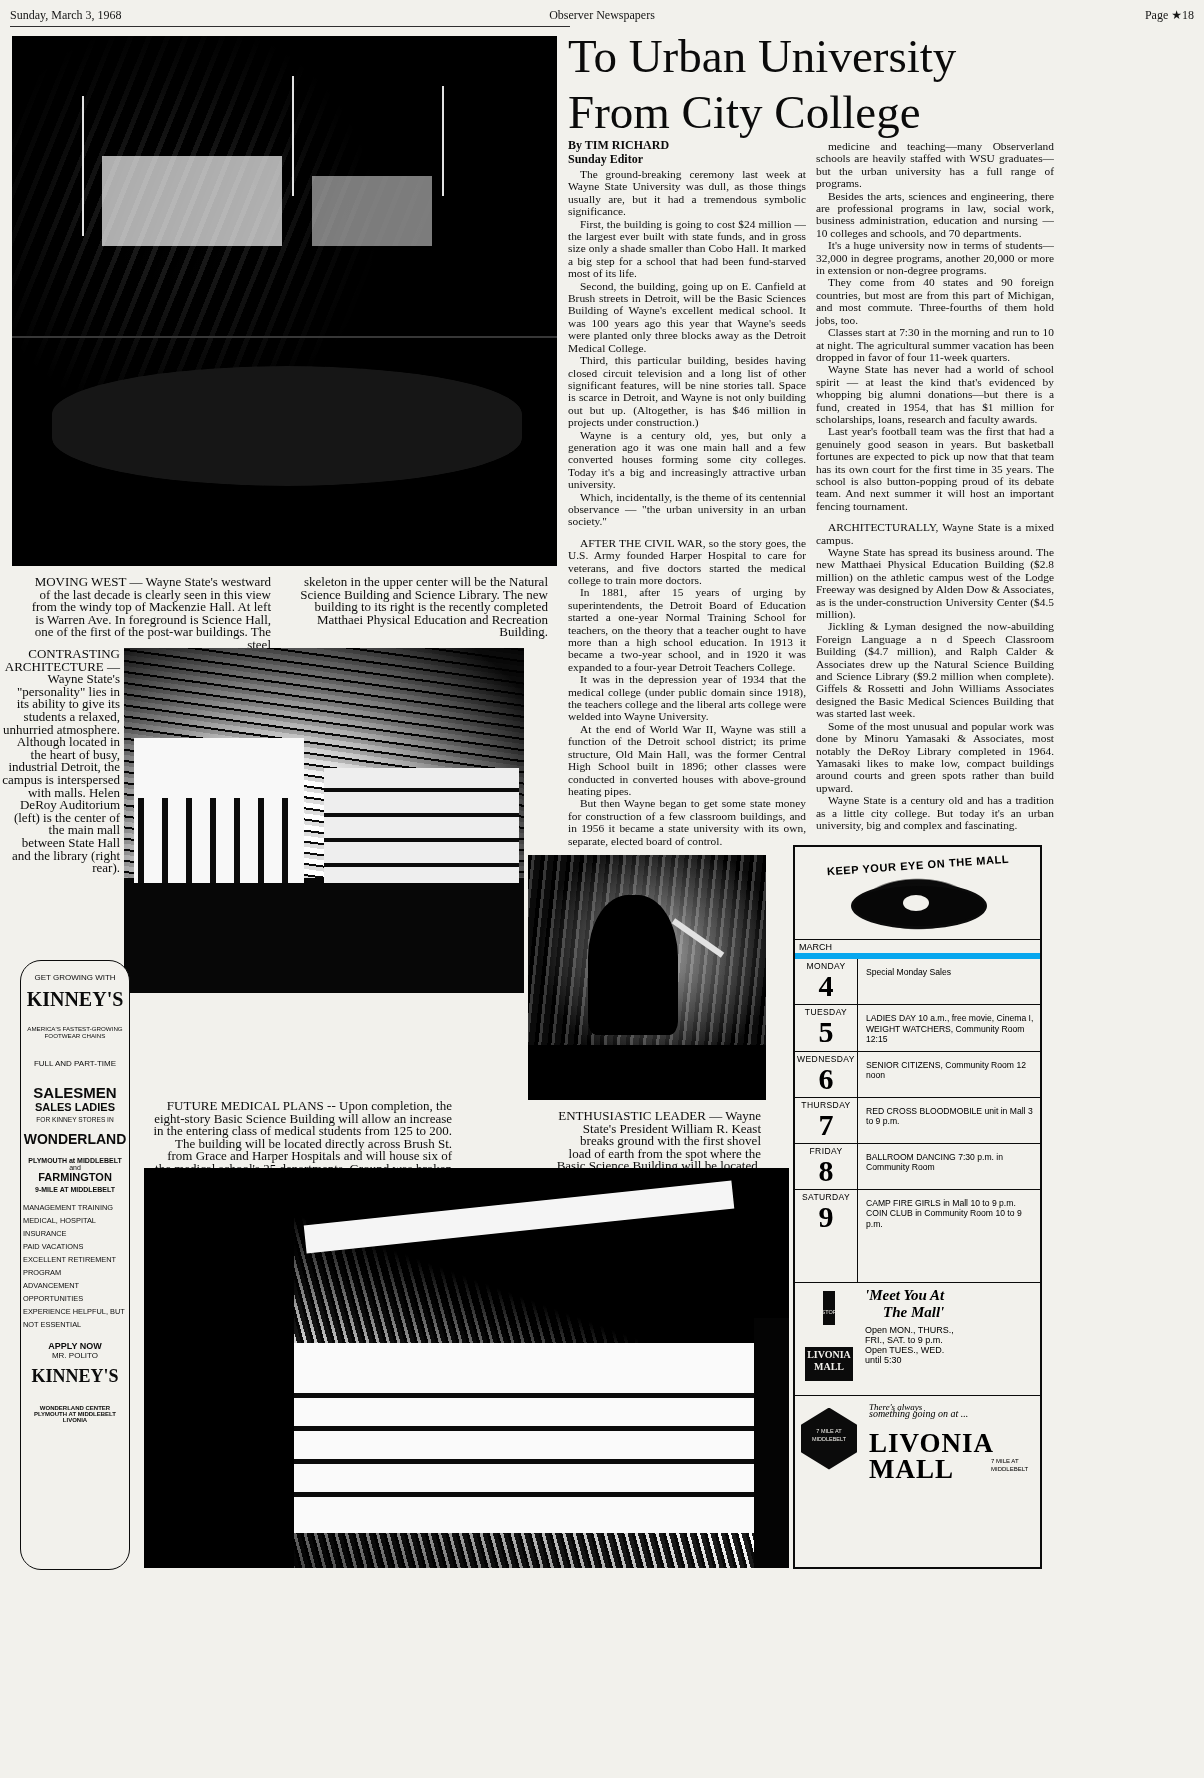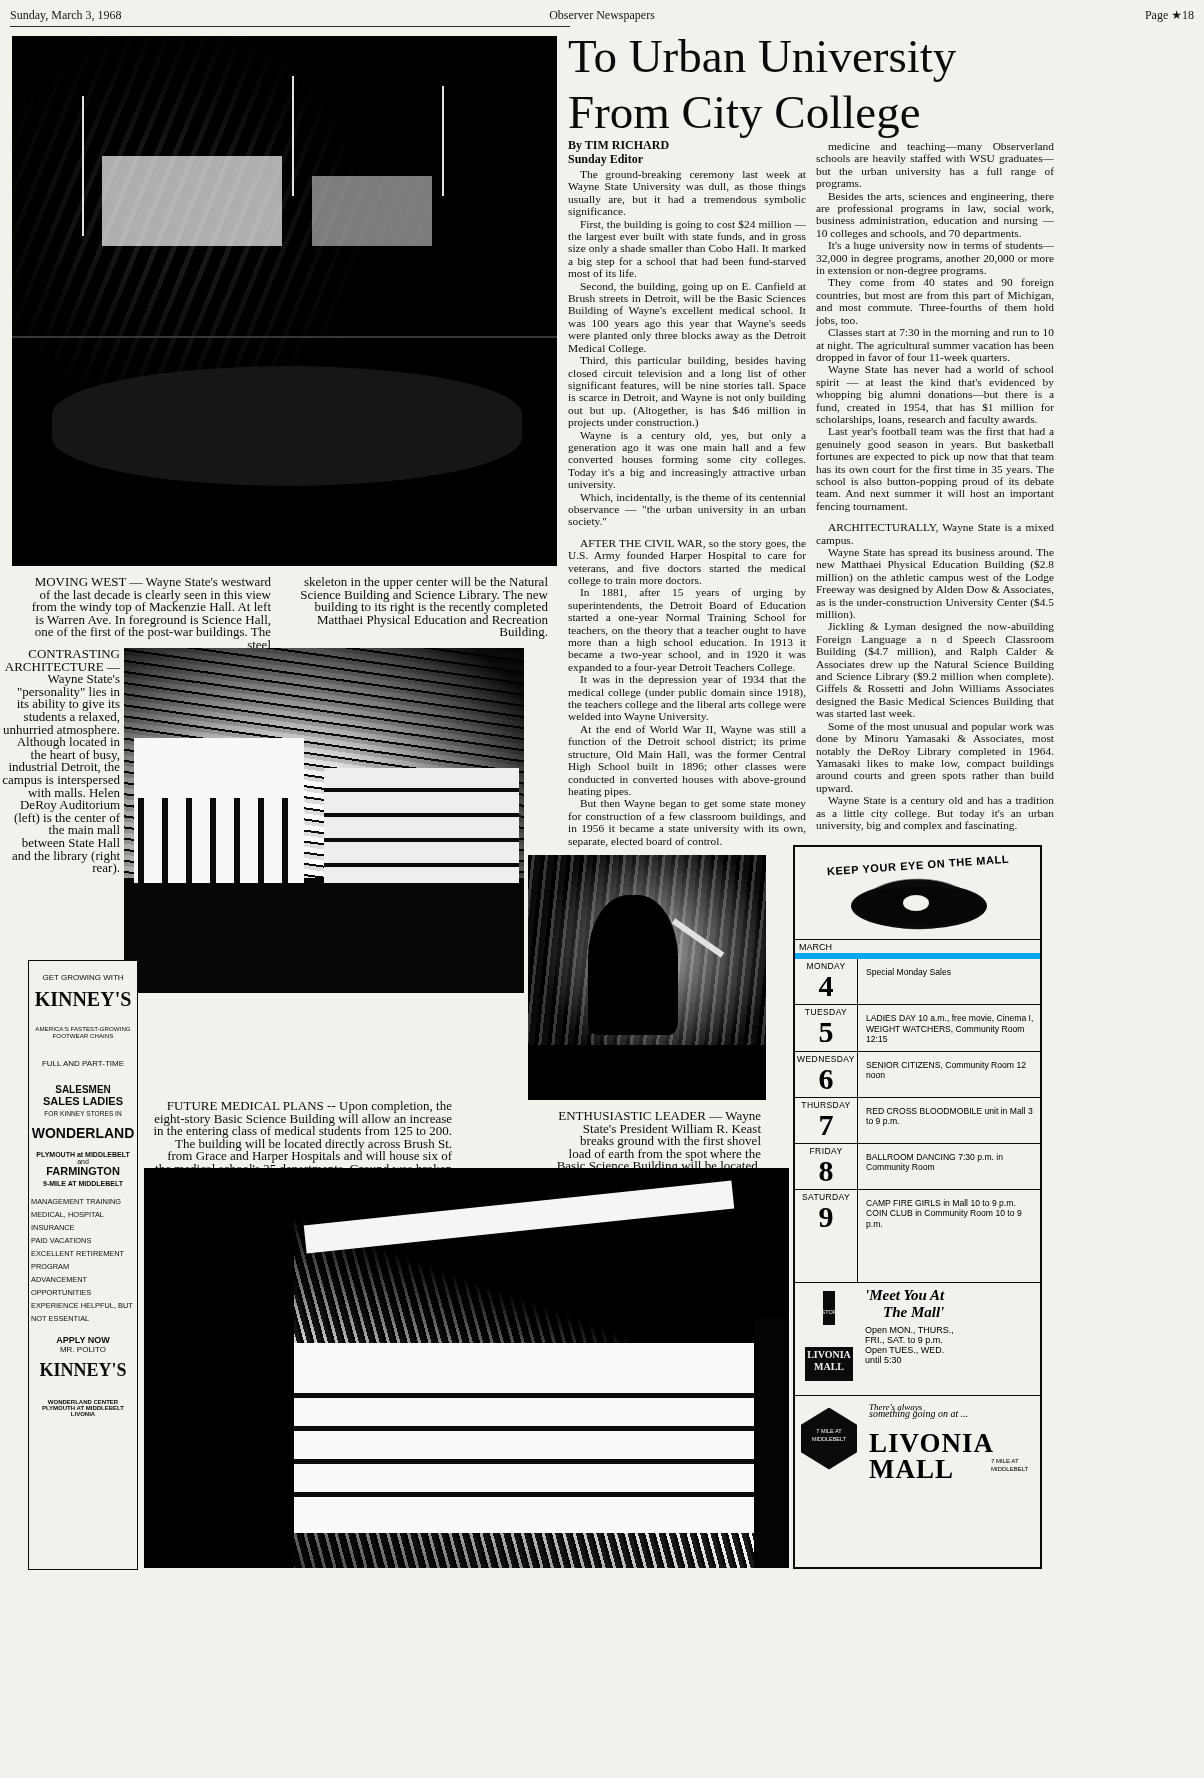--- a/index.html
+++ b/index.html
@@ -170,27 +170,27 @@
     <div class="thin" style="left:150px;top:175px;width:470px;height:190px;background:#f4f4f4;"></div>
     <div class="thin" style="left:150px;top:225px;width:470px;height:5px;background:#111;"></div>
     <div class="thin" style="left:150px;top:258px;width:470px;height:5px;background:#111;"></div>
     <div class="thin" style="left:150px;top:291px;width:470px;height:5px;background:#111;"></div>
     <div class="thin" style="left:150px;top:324px;width:470px;height:5px;background:#111;"></div>
     <div class="thin" style="left:160px;top:35px;width:430px;height:28px;background:#efefef;transform:rotate(-6deg);"></div>
     <div class="thin" style="left:0;top:0;width:150px;height:400px;background:#060606;"></div>
     <div class="thin" style="left:610px;top:150px;width:35px;height:250px;background:#0a0a0a;"></div>
   </div>
 
-  <div class="ad" style="left:28px;top:960px;width:108px;height:608px;">
+  <div class="ad" style="left:20px;top:960px;width:108px;height:608px;border-radius:21px;">
     <div class="adtxt" style="font-size:8px;margin-top:12px;">GET GROWING WITH</div>
     <div class="adtxt" style="font-family:'Liberation Serif',serif;font-weight:bold;font-size:20px;margin-top:6px;">KINNEY'S</div>
     <div class="adtxt" style="font-size:6.2px;margin-top:14px;">AMERICA'S FASTEST-GROWING</div>
     <div class="adtxt" style="font-size:6.2px;">FOOTWEAR CHAINS</div>
     <div class="adtxt" style="font-size:8px;margin-top:20px;">FULL AND PART-TIME</div>
-    <div class="adtxt" style="font-size:10px;font-weight:bold;margin-top:16px;">SALESMEN</div>
+    <div class="adtxt" style="font-size:15px;font-weight:bold;margin-top:16px;">SALESMEN</div>
     <div class="adtxt" style="font-size:11px;font-weight:bold;">SALES LADIES</div>
     <div class="adtxt" style="font-size:6.6px;margin-top:3px;">FOR KINNEY STORES IN</div>
     <div class="adtxt" style="font-size:14px;font-weight:bold;margin-top:8px;">WONDERLAND</div>
     <div class="adtxt" style="font-size:7px;font-weight:bold;margin-top:10px;">PLYMOUTH at MIDDLEBELT</div>
     <div class="adtxt" style="font-size:7px;">and</div>
     <div class="adtxt" style="font-size:11px;font-weight:bold;">FARMINGTON</div>
     <div class="adtxt" style="font-size:7px;font-weight:bold;margin-top:3px;">9-MILE AT MIDDLEBELT</div>
     <div style="margin-top:8px;text-align:left;padding-left:2px;">
       <div class="adtxt" style="text-align:left;font-size:7.4px;line-height:13px;">
         <div>MANAGEMENT TRAINING</div>

